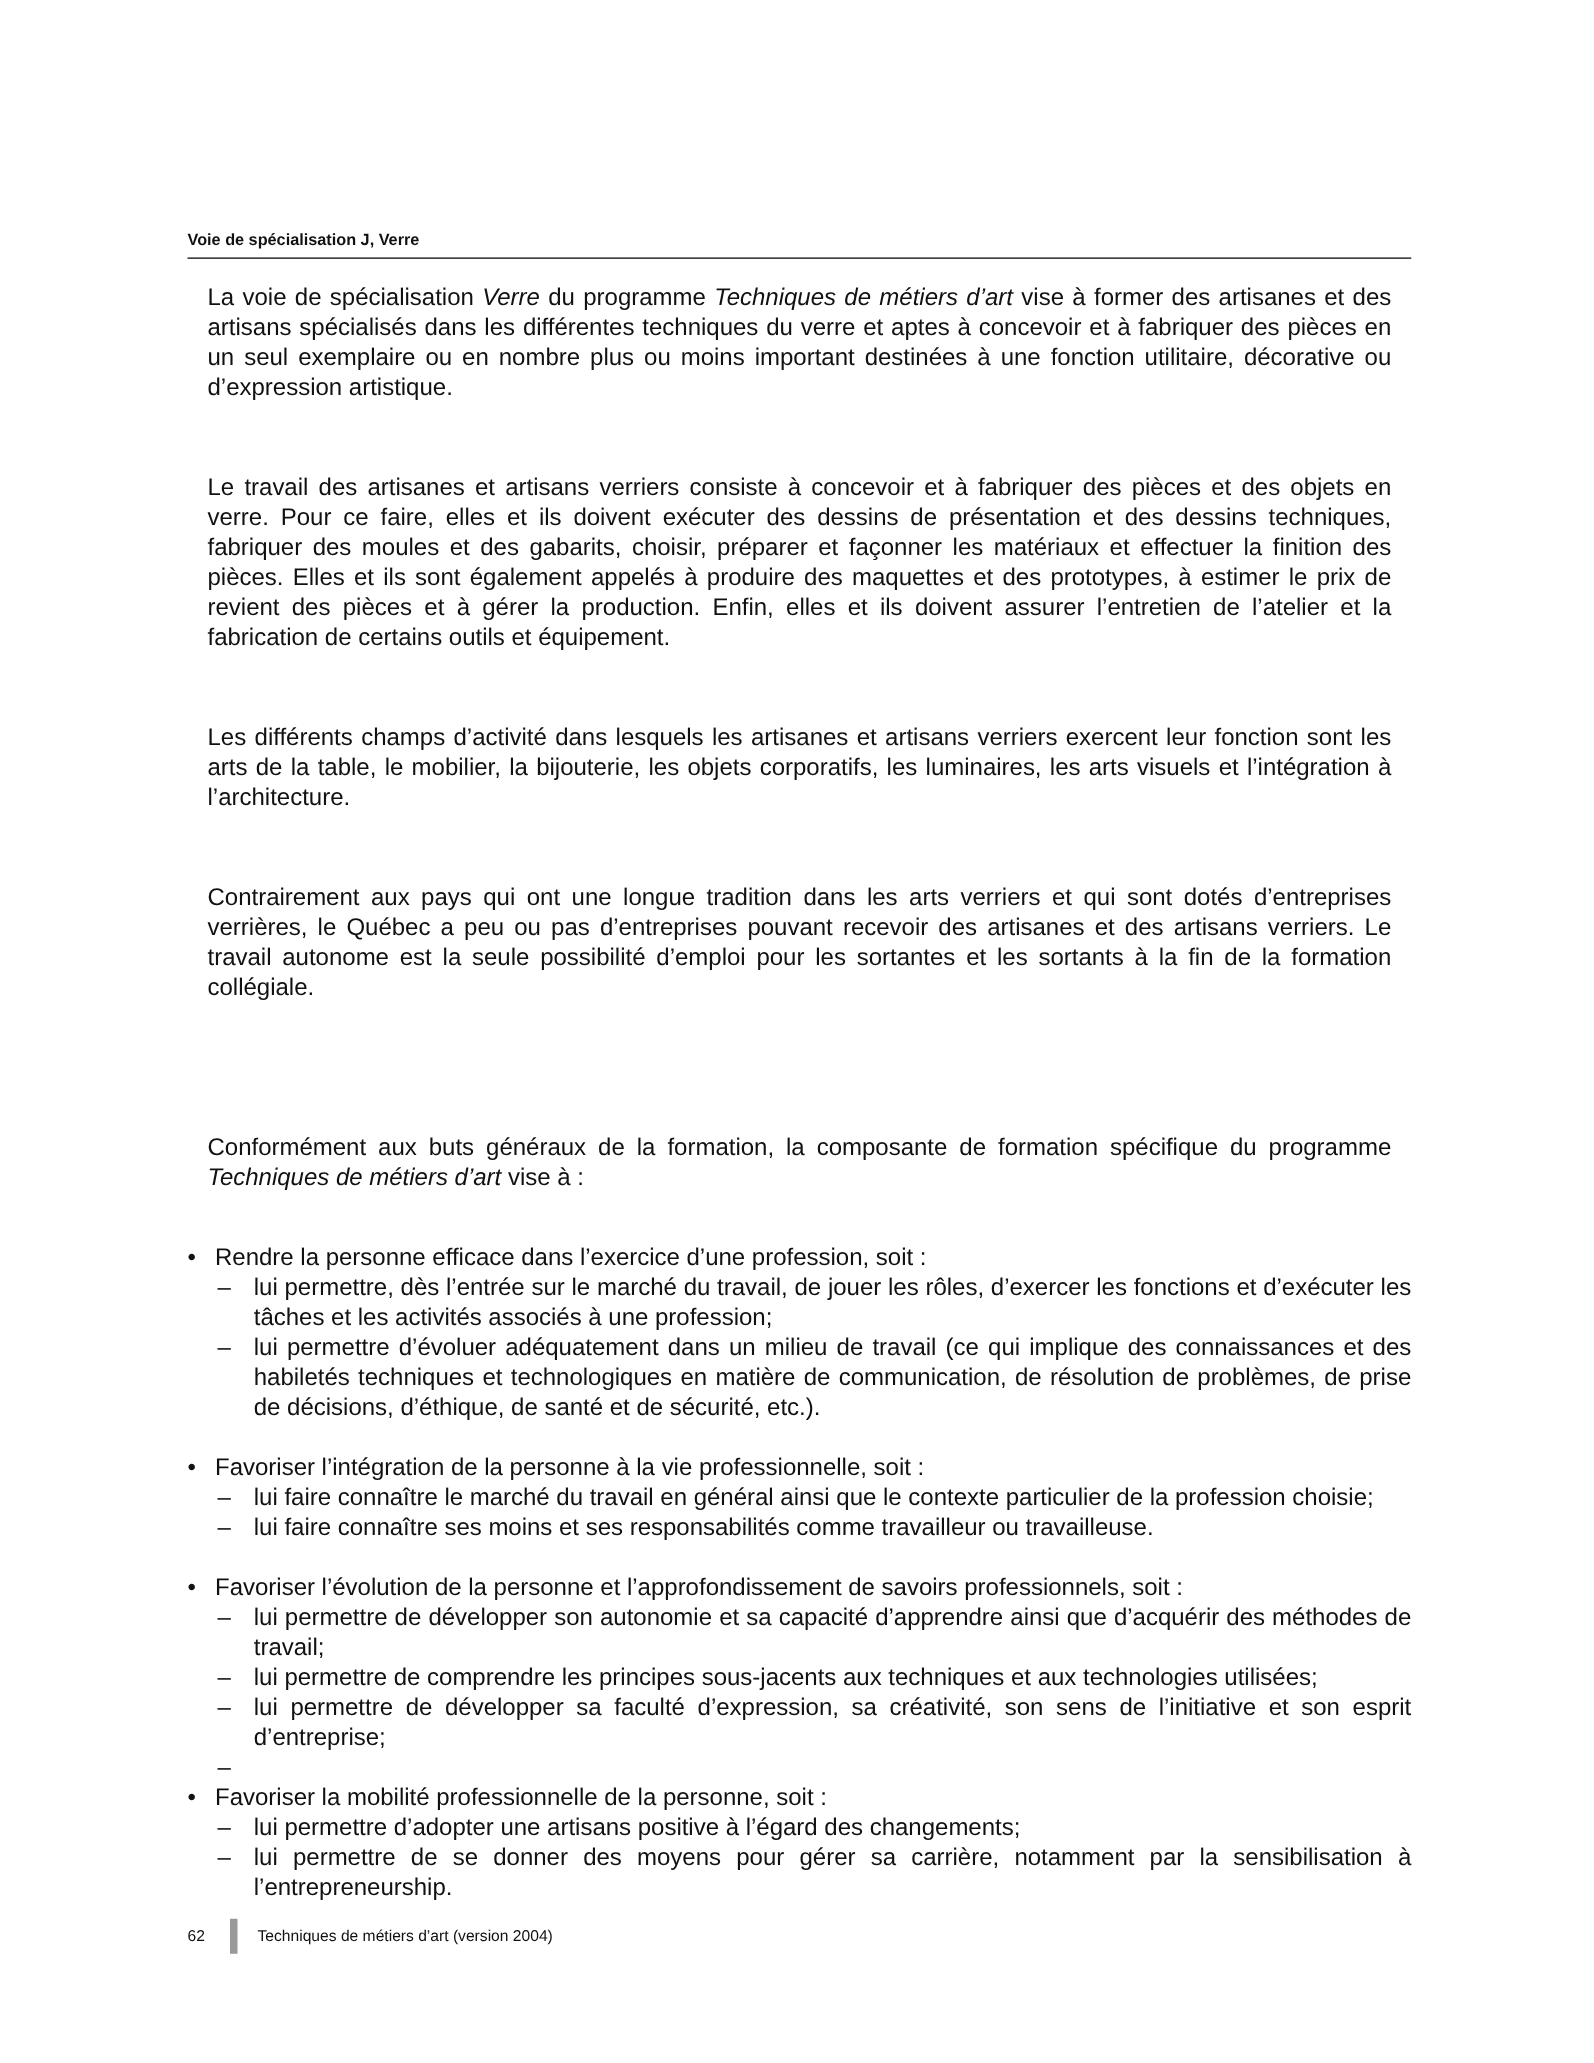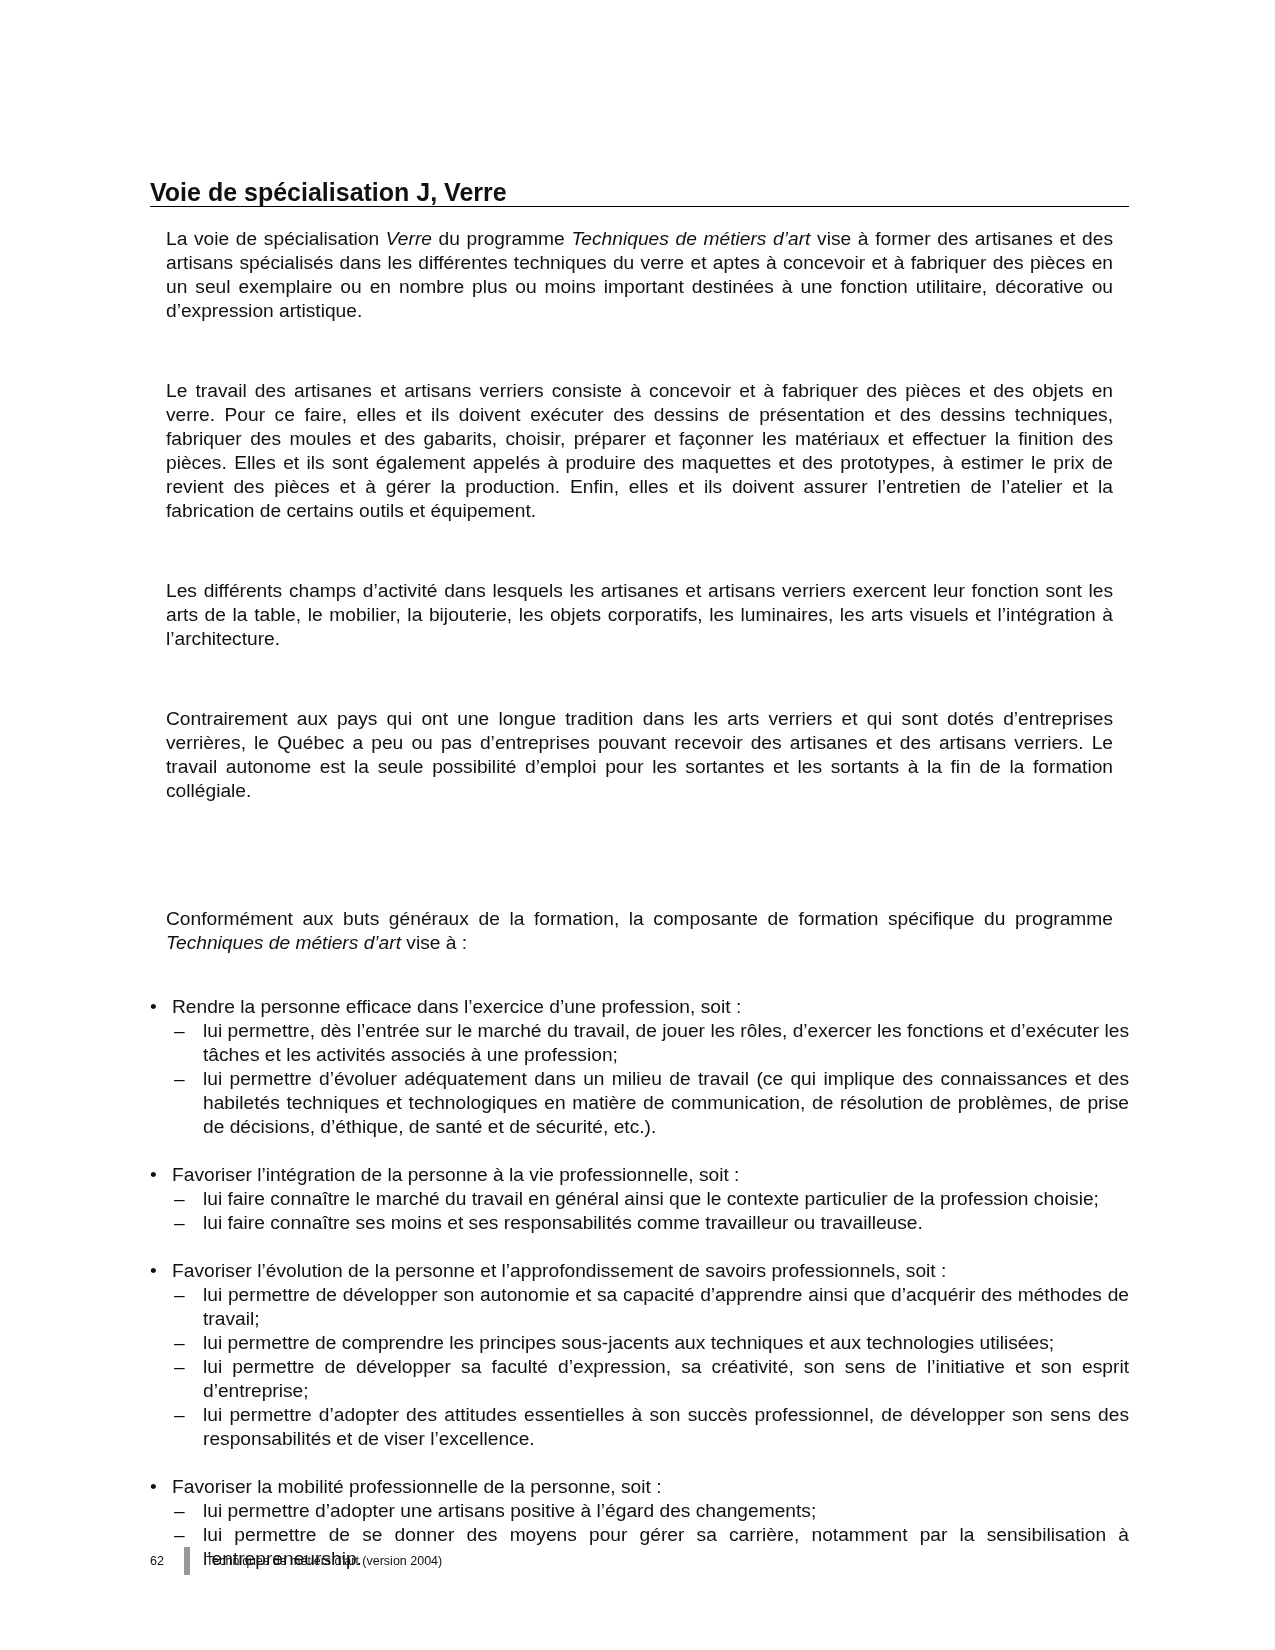--- a/index.html
+++ b/index.html
@@ -1,31 +1,31 @@
 <!DOCTYPE html>
 <html><head>
 <meta charset="utf-8">
 <style>
   html, body { margin: 0; padding: 0; background: #ffffff; }
   body { width: 1275px; height: 1650px; position: relative; overflow: hidden;
          font-family: "Liberation Sans", sans-serif; color: #111; }
   .page { position: absolute; left: 150px; top: 180px; width: 979px; }
-  .heading { font-weight: bold; font-size: 25px; line-height: 24px; padding-bottom: 2px;
+  .heading { font-weight: bold; font-size: 13px; line-height: 24px; padding-bottom: 2px;
              border-bottom: 1.5px solid #000; margin: 0 0 20px 0; }
   p { margin: 16px; font-size: 19.2px; line-height: 24px; text-align: justify; }
   .gap { height: 24px; }
   .gap-big { height: 72px; }
   ul.bullets { list-style: none; margin: 0; padding: 0; }
   ul.bullets > li { position: relative; padding-left: 22px; font-size: 19.2px; line-height: 24px; }
   ul.bullets > li > .bul { position: absolute; left: 0; top: 0; }
   ul.subs { list-style: none; margin: 0; padding: 0; }
   ul.subs > li { position: relative; padding-left: 53px; margin-left: -22px; text-align: justify; }
   ul.subs > li > .dash { position: absolute; left: 24px; top: 0; }
   .footer { position: absolute; top: 1535px; left: 150px; height: 28px; display: flex; align-items: center;
-            font-size: 12.5px; color: #111; margin-top: 12px; }
+            font-size: 12.5px; color: #111; }
   .footer .pnum { width: 34px; }
   .footer .bar { width: 6px; height: 28px; background: #999; margin-right: 16px; }
 </style>
 </head>
 <body>
 
 <div class="page">
   <div class="heading">Voie de spécialisation J, Verre</div>
 
   <p><span>La voie de spécialisation </span><i>Verre</i><span> du programme </span><i>Techniques de métiers d’art</i><span> vise à former des artisanes et des artisans spécialisés dans les différentes techniques du verre et aptes à concevoir et à fabriquer des pièces en un seul exemplaire ou en nombre plus ou moins important destinées à une fonction utilitaire, décorative ou d’expression artistique.</span></p>
@@ -49,21 +49,21 @@
           <li><span class="dash">–</span><span>lui permettre d’évoluer adéquatement dans un milieu de travail (ce qui implique des connaissances et des habiletés techniques et technologiques en matière de communication, de résolution de problèmes, de prise de décisions, d’éthique, de santé et de sécurité, etc.).</span></li>
         </ul></li>
       <li style="margin-top: 24px;"><span class="bul">•</span><span>Favoriser l’intégration de la personne à la vie professionnelle, soit :</span><ul class="subs">
           <li><span class="dash">–</span><span>lui faire connaître le marché du travail en général ainsi que le contexte particulier de la profession choisie;</span></li>
           <li><span class="dash">–</span><span>lui faire connaître ses moins et ses responsabilités comme travailleur ou travailleuse.</span></li>
         </ul></li>
       <li style="margin-top: 24px;"><span class="bul">•</span><span>Favoriser l’évolution de la personne et l’approfondissement de savoirs professionnels, soit :</span><ul class="subs">
           <li><span class="dash">–</span><span>lui permettre de développer son autonomie et sa capacité d’apprendre ainsi que d’acquérir des méthodes de travail;</span></li>
           <li><span class="dash">–</span><span>lui permettre de comprendre les principes sous-jacents aux techniques et aux technologies utilisées;</span></li>
           <li><span class="dash">–</span><span>lui permettre de développer sa faculté d’expression, sa créativité, son sens de l’initiative et son esprit d’entreprise;</span></li>
-          <li><span class="dash">–</span><span>lui permettre d’adopter des attitudes essentielles à son succès professionnel, de développer son sens des responsabilités et de viser l’excellence.</span></li>
+          <li><span class="dash">–</span></li>
         </ul></li>
       <li style="margin-top: 24px;"><span class="bul">•</span><span>Favoriser la mobilité professionnelle de la personne, soit :</span><ul class="subs">
           <li><span class="dash">–</span><span>lui permettre d’adopter une artisans positive à l’égard des changements;</span></li>
           <li><span class="dash">–</span><span>lui permettre de se donner des moyens pour gérer sa carrière, notamment par la sensibilisation à l’entrepreneurship.</span></li>
         </ul></li>
     </ul>
 </div>
 
 <div class="footer">
   <span class="pnum">62</span>

